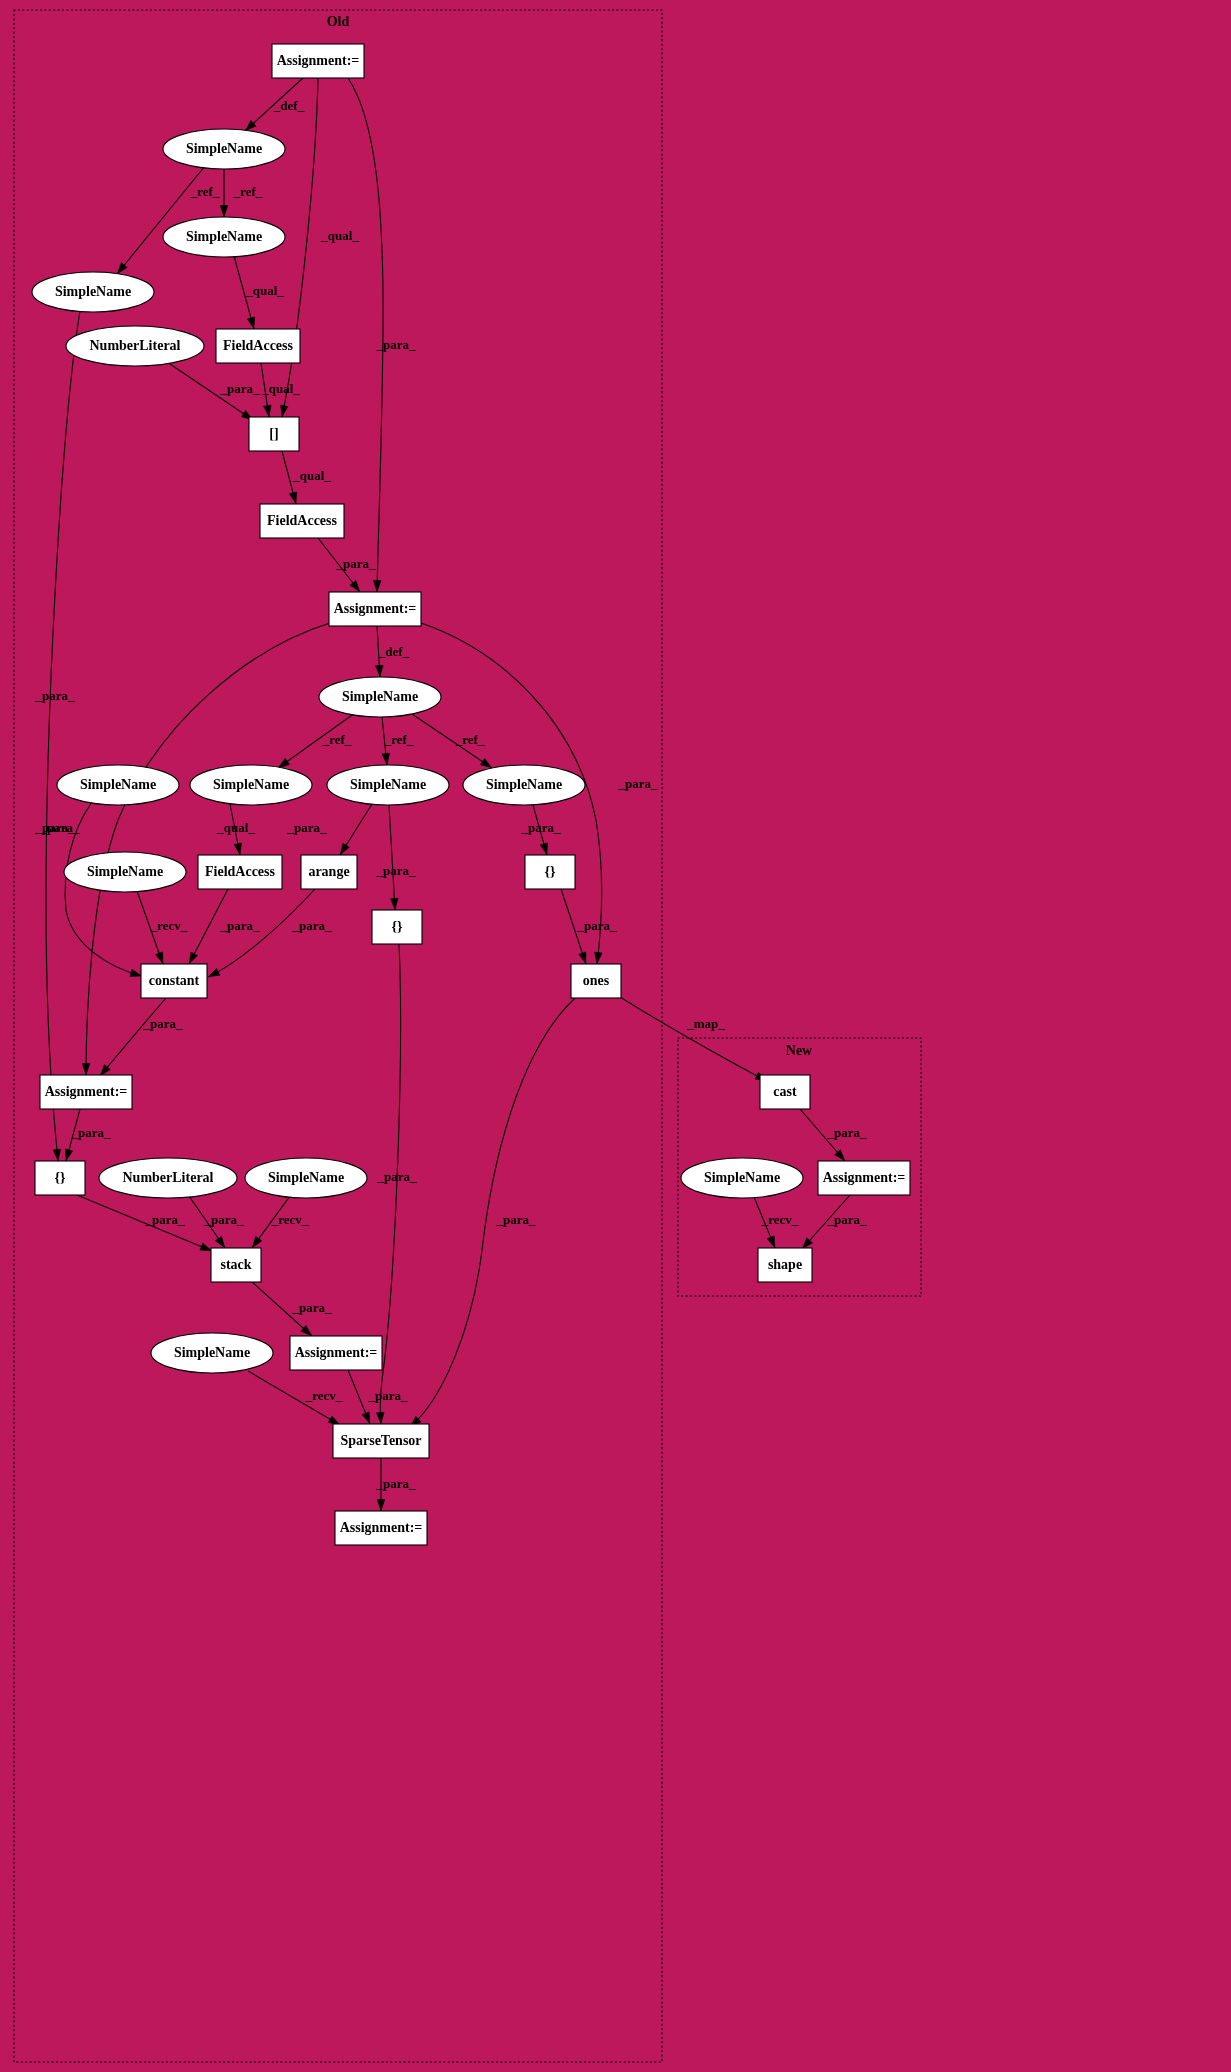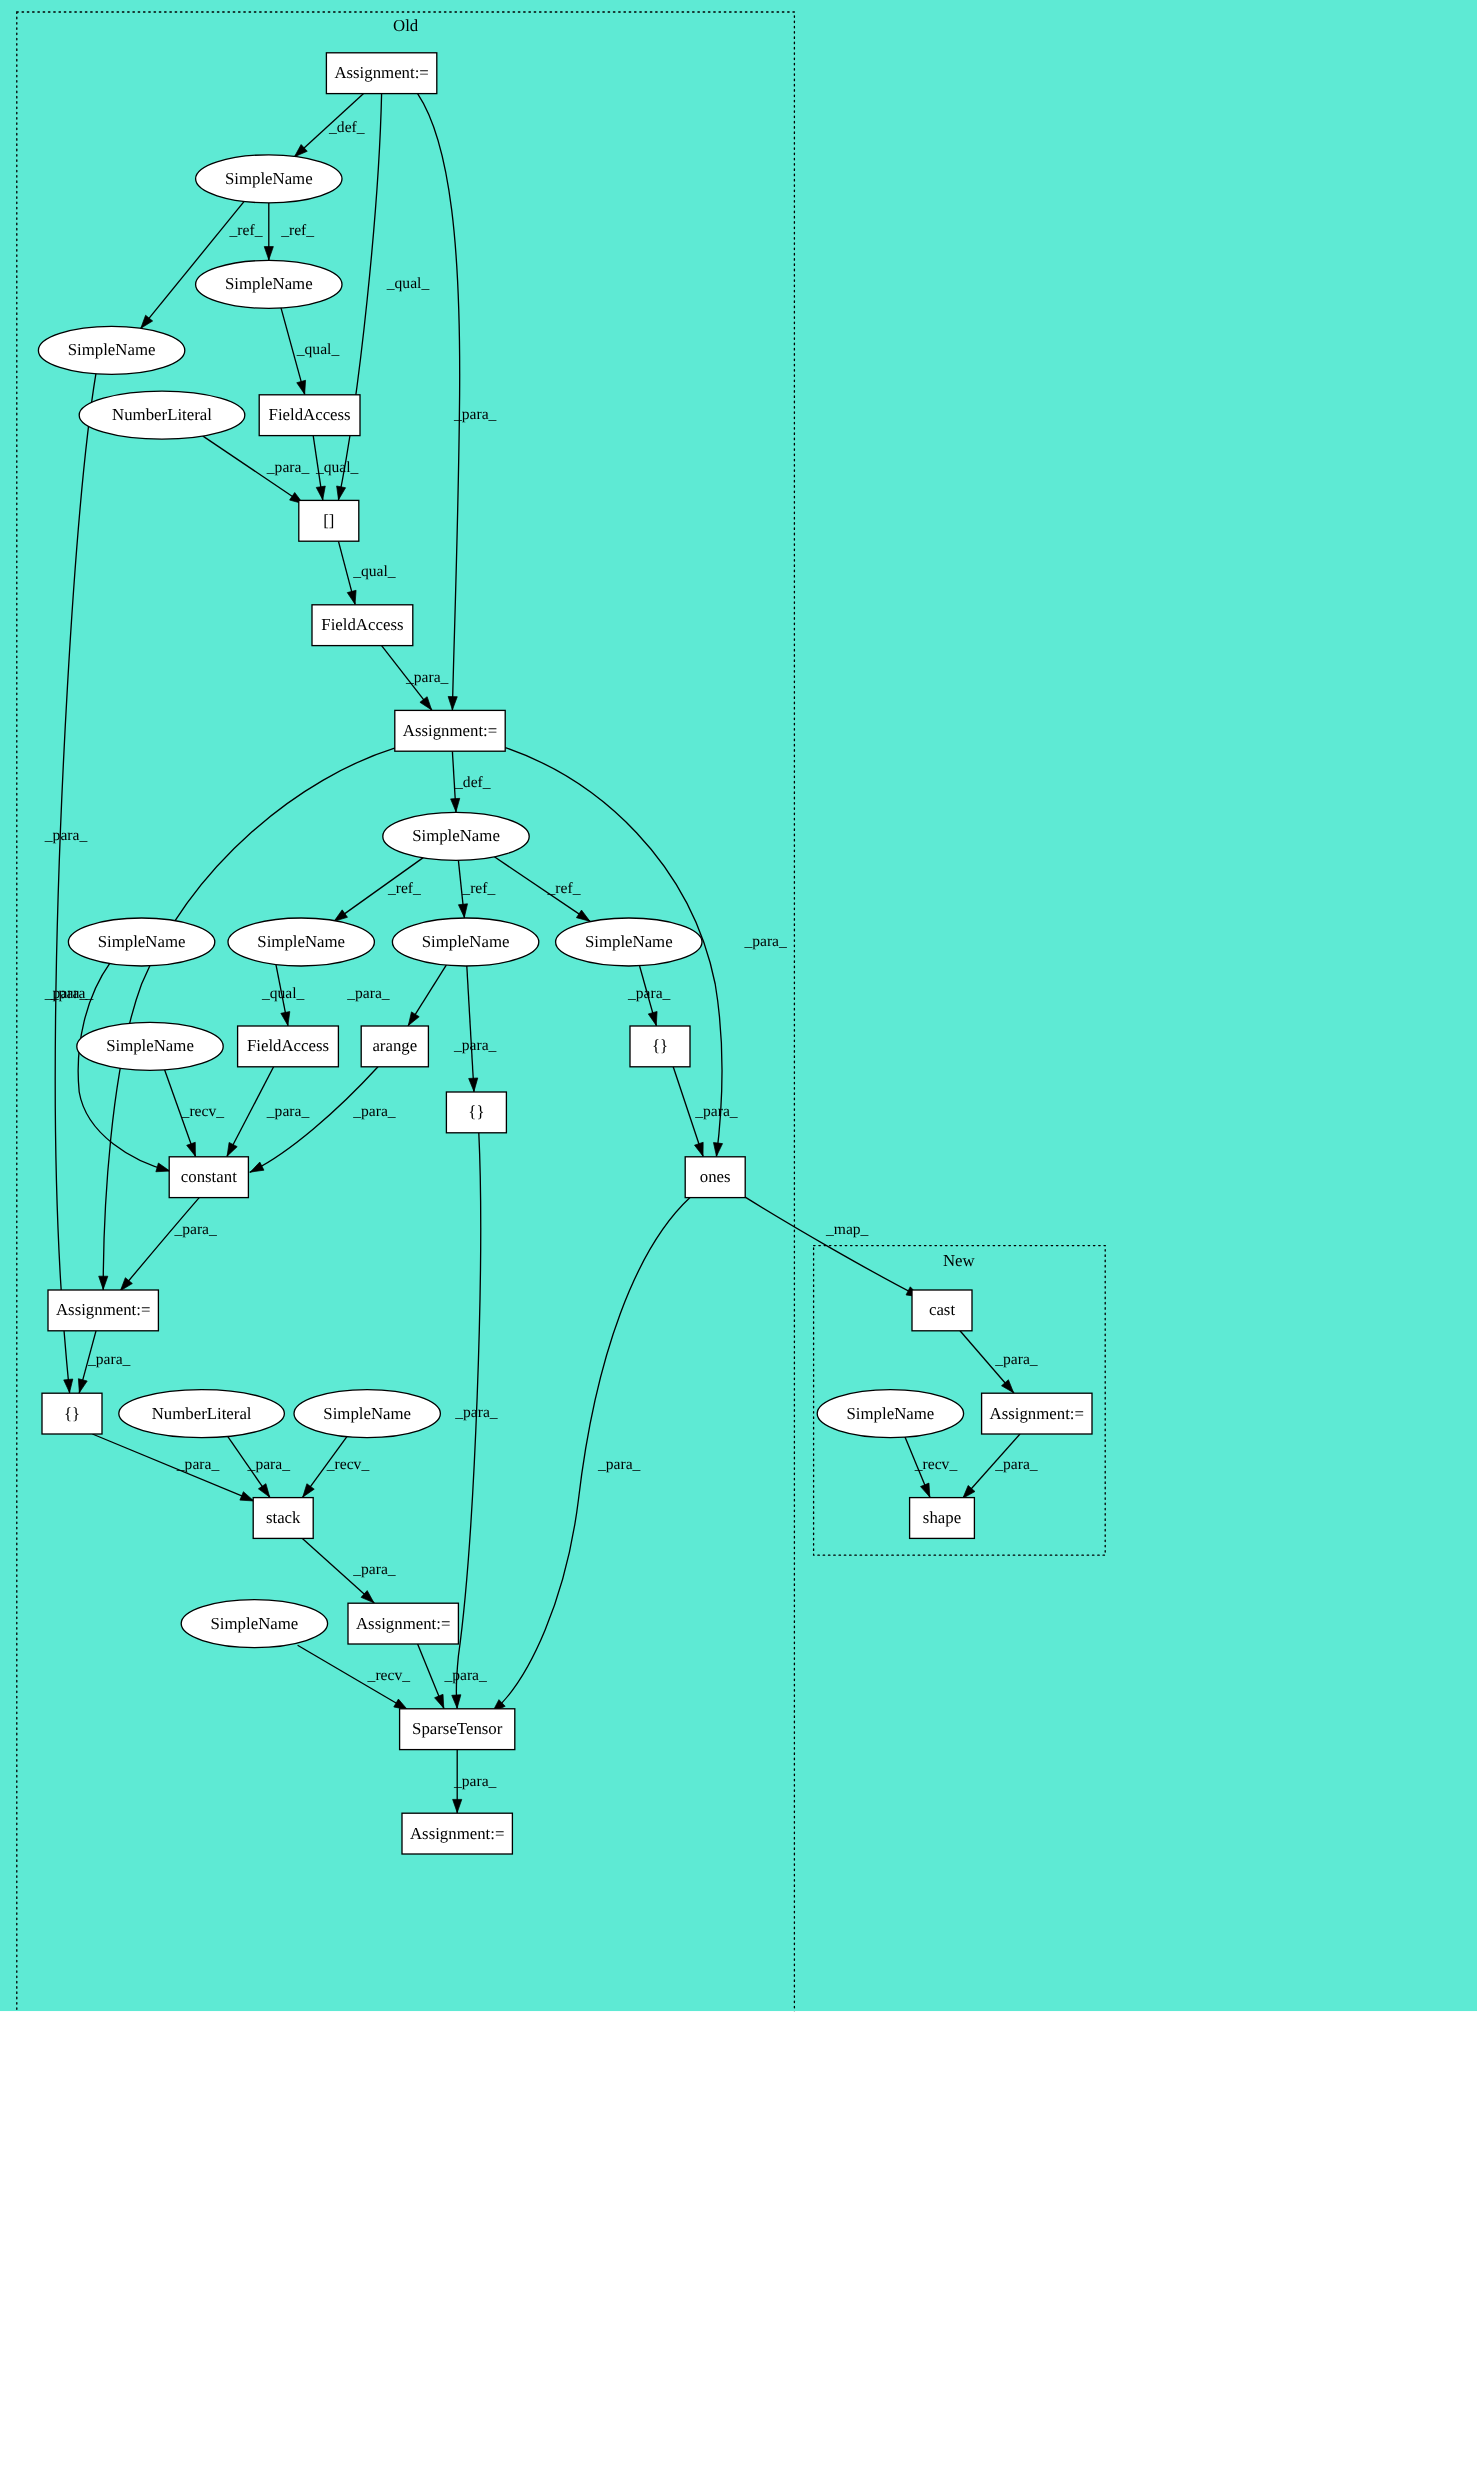--- a/index.html
+++ b/index.html
@@ -3,23 +3,24 @@
 <meta charset="utf-8">
 <style>
   html, body {
     margin: 0;
     padding: 0;
     background: #ffffff;
   }
   #canvas-wrap {
     position: relative;
     width: 1231px;
-    height: 1676px;
-    background: #5eead4;
+    height: 2072px;
+    background: #be185d;
     font-family: "Liberation Serif", "DejaVu Serif", serif;
+    font-weight: bold;
   }
   svg#graph {
     display: block;
     width: 1231px;
     height: 2072px;
   }
   .node-shape {
     fill: #ffffff;
     stroke: #000000;
     stroke-width: 1.1;

